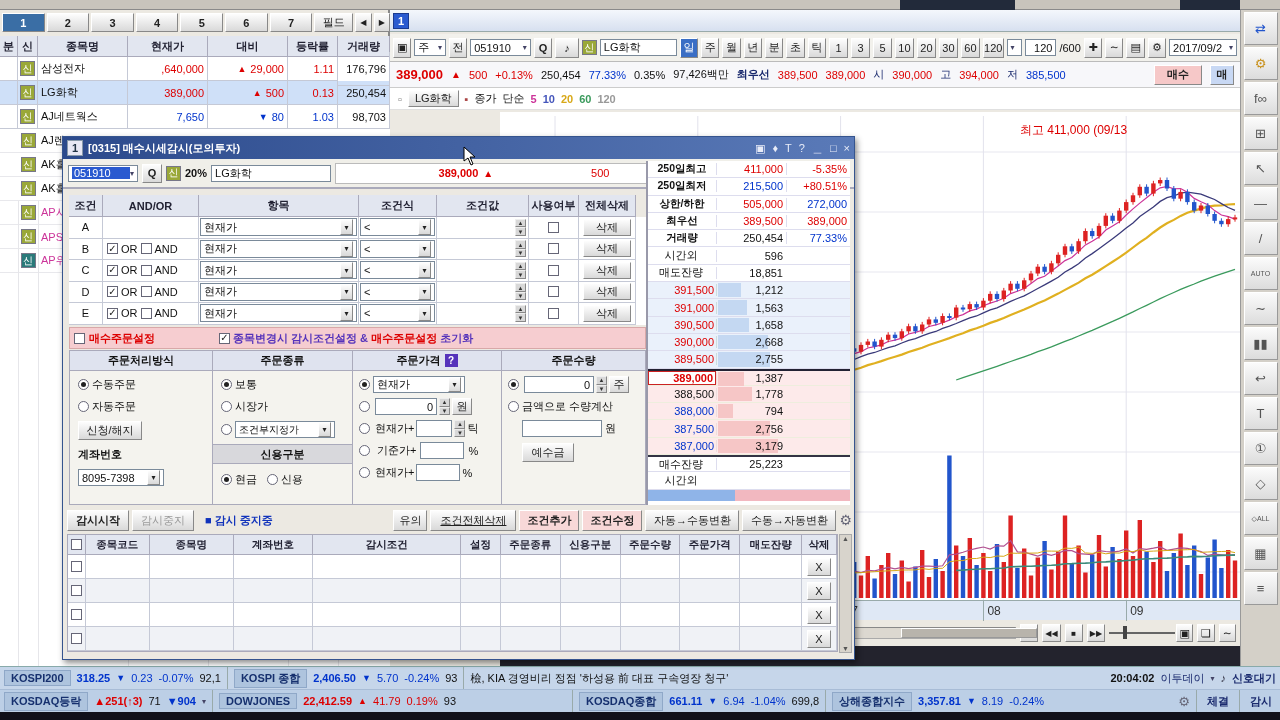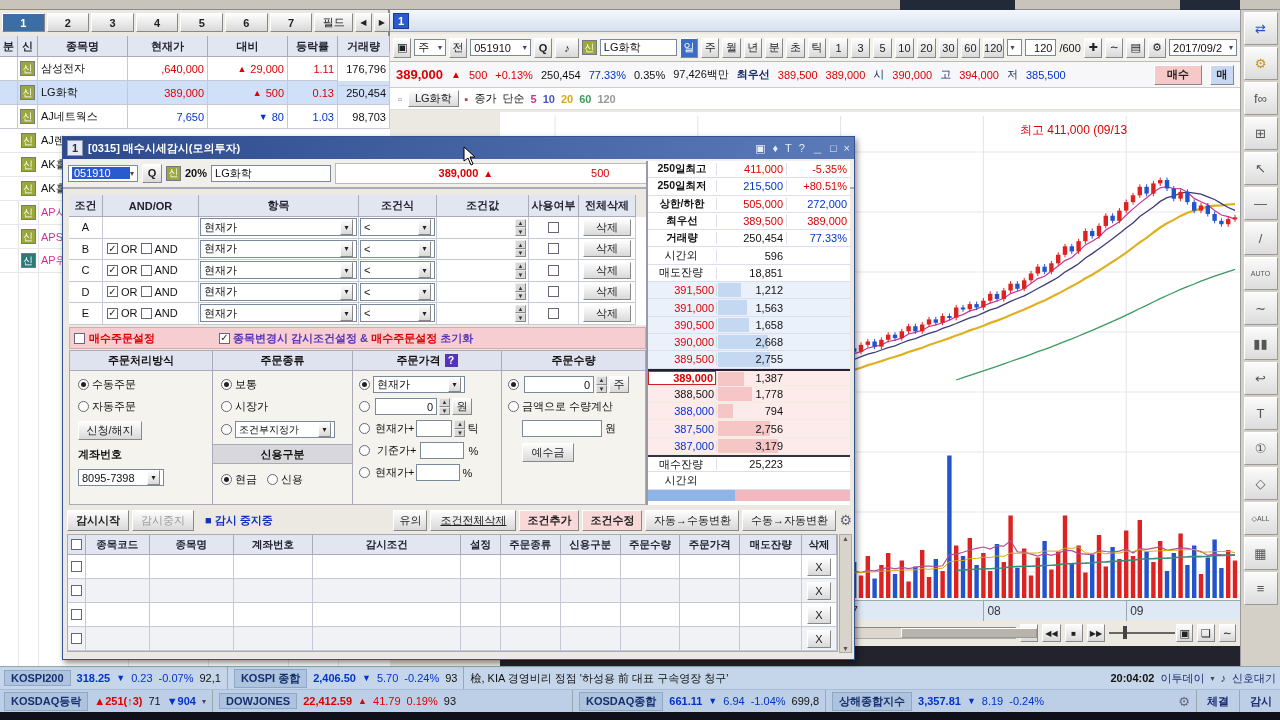--- a/index.html
+++ b/index.html
@@ -1170,21 +1170,21 @@
     <span class="blue" style="font-size: 9px;">▼</span>
     <span class="blue">5.70</span>
     <span class="blue">-0.24%</span>
     <span class="k">93</span>
     <span class="sep"></span>
     <span class="k" style="flex: 1 1 0%; overflow: hidden;">檢, KIA 경영비리 정점 '하성용 前 대표 구속영장 청구'</span>
     <span class="k" style="font-weight: bold;">20:04:02</span>
     <span class="navy">이투데이</span>
     <span style="font-size: 8px; color: rgb(68, 68, 102);">▾</span>
     <span style="color: rgb(51, 51, 68);">♪</span>
-    <span class="navy" style="font-weight: normal;">신호대기</span>
+    <span class="navy" style="font-weight: bold;">신호대기</span>
   </div>
 <div class="abs flex" id="sb2" style="left:0;top:689px;width:1280px;height:23px;background:#bccfe6;border-top:1px solid #a8bcd6;gap:6px;padding:0 4px;white-space:nowrap;overflow:hidden">
     <span class="chip">KOSDAQ등락</span>
     <span class="red" style="font-weight: bold;">▲251(↑3)</span>
     <span class="k">71</span>
     <span class="blue" style="font-weight: bold;">▼904</span>
     <span style="font-size: 8px; color: rgb(68, 68, 102);">▾</span>
     <span class="sep"></span>
     <span class="chip">DOWJONES</span>
     <span class="red" style="font-weight: bold;">22,412.59</span>

